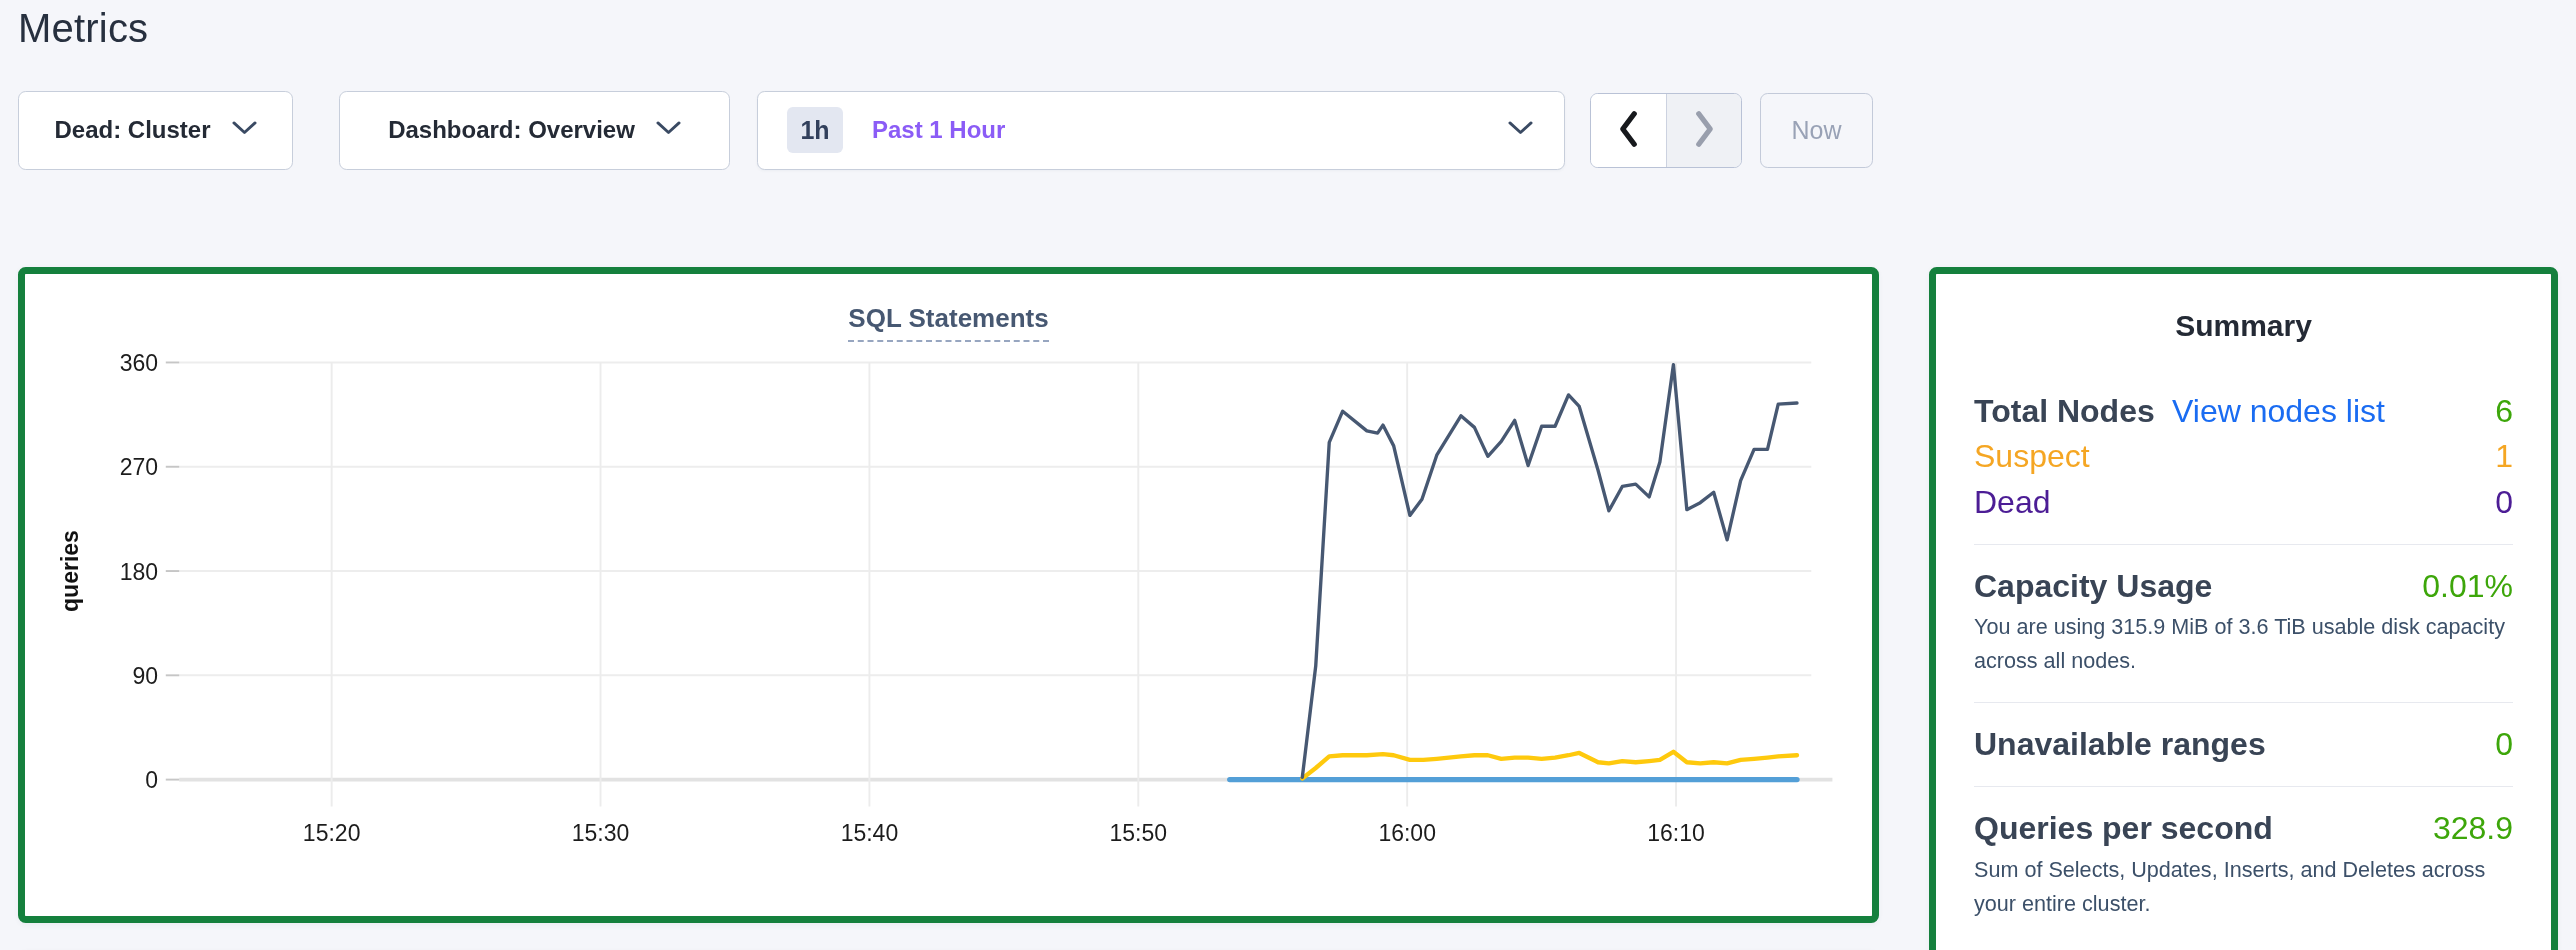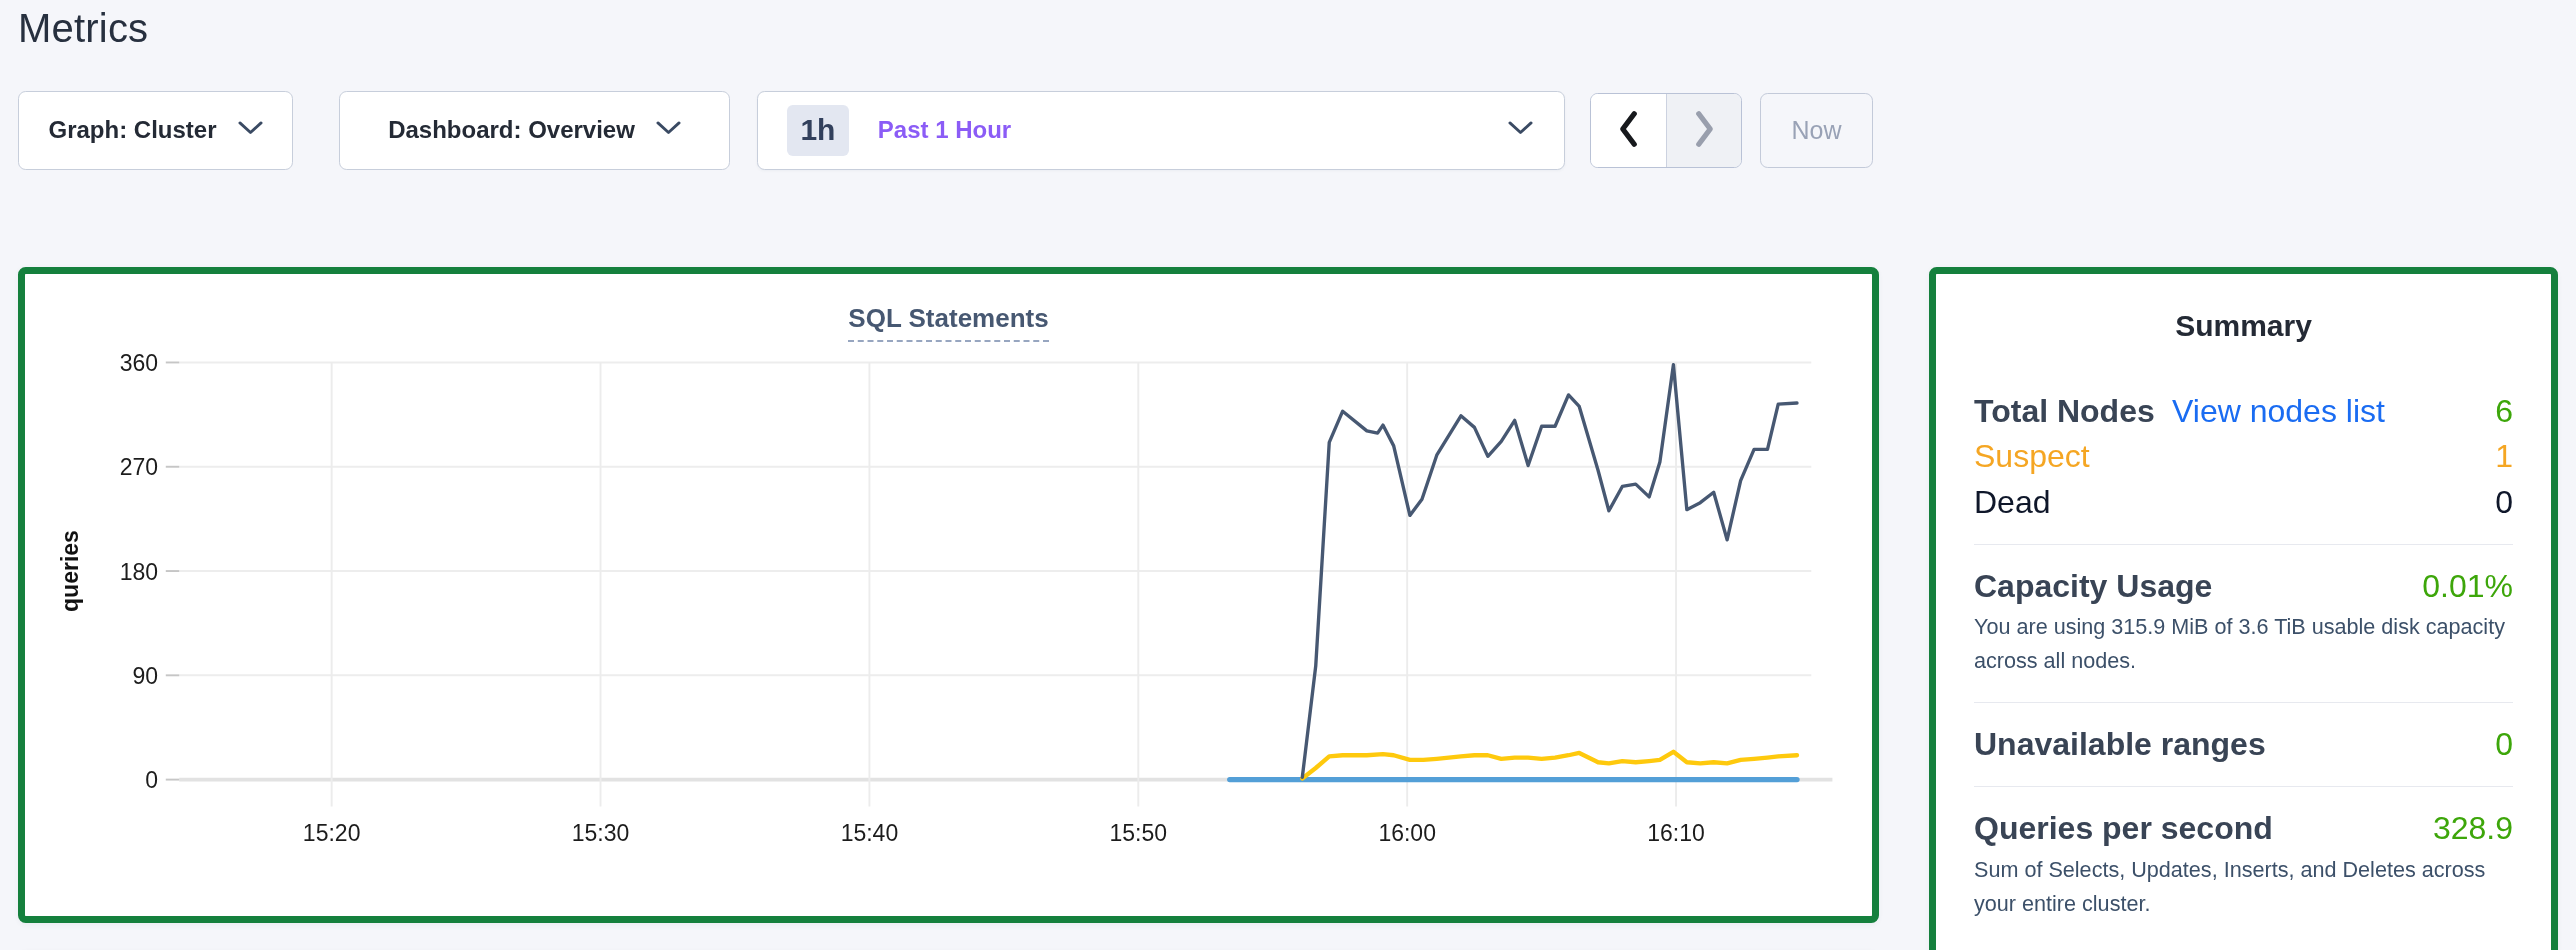--- a/index.html
+++ b/index.html
@@ -25,21 +25,21 @@
   .dd-dashboard { width:391px; margin-left:46px; }
 
   .time-selector {
     width:808px; height:79px; margin-left:27px;
     background:#fff; border:1px solid #c7cedb; border-radius:7.7px;
     display:flex; align-items:center; cursor:pointer;
     box-shadow:0 1px 2.9px rgba(60,70,90,.05);
   }
   .time-badge {
     margin-left:29px; background:#e3e7f1; color:#32405c;
-    font-size:30px; font-weight:700; padding:8.6px 13.4px; border-radius:5.8px;
+    font-size:25px; font-weight:700; padding:8.6px 13.4px; border-radius:5.8px;
   }
   .time-label { margin-left:29px; font-size:24px; font-weight:700; color:#8b5cf6; }
   .time-selector .chev { margin-left:auto; margin-right:31px; }
 
   .arrow-group {
     margin-left:25px; height:75px; width:152px; display:flex;
     border:1px solid #b9c2d6; border-radius:7.7px; overflow:hidden; background:#fff;
   }
   .arrow-btn { width:76px; height:100%; display:flex; align-items:center; justify-content:center; cursor:pointer; background:#fff; border:none; }
   .arrow-btn.next { background:#eff1f5; border-left:1px solid #ccd2e0; cursor:default; }
@@ -73,35 +73,35 @@
   .summary-card { width:629px; margin-left:50px; min-height:729px; padding:35px 38px 29px 38px; }
   .summary-title { text-align:center; font-size:30px; font-weight:700; color:#242a35; }
   .summary-body { margin-top:52px; }
   .srow { display:flex; align-items:baseline; font-size:32px; line-height:33px; margin-bottom:12.5px; }
   .srow .spacer { flex:1; }
   .srow .lbl-strong { font-weight:700; color:#394455; }
   .link { color:#1a6cf2; margin-left:17.3px; cursor:pointer; text-decoration:none; }
   .val-green { color:#3da60a; }
   .txt-green { color:#3da60a; }
   .txt-orange { color:#f5a623; }
-  .txt-red { color:#0f172a; }
+  .txt-red { color:#4c1d95; }
   .divider { border:none; border-top:1px solid #e7e9ef; margin:25px 0; }
   .caption { font-size:21.6px; line-height:1.55; color:#3c5069; margin-top:7.7px; }
   .section .srow { margin-bottom:0; }
 </style>
 </head>
 <body>
 
 <div class="page">
 
   <h1 class="page-title">Metrics</h1>
 
   <div class="controls">
     <div class="dropdown dd-graph">
-      <span class="dd-label">Graph: Cluster</span>
+      <span class="dd-label">Dead: Cluster</span>
       <span class="chev">
         <svg width="25" height="14.4" viewBox="0 0 26 15">
             <polyline points="2,2 13,12 24,2" fill="none" stroke="#3a4a63" stroke-width="3" stroke-linecap="round" stroke-linejoin="round"></polyline>
           </svg>
       </span>
     </div>
 
     <div class="dropdown dd-dashboard">
       <span class="dd-label">Dashboard: Overview</span>
       <span class="chev">

